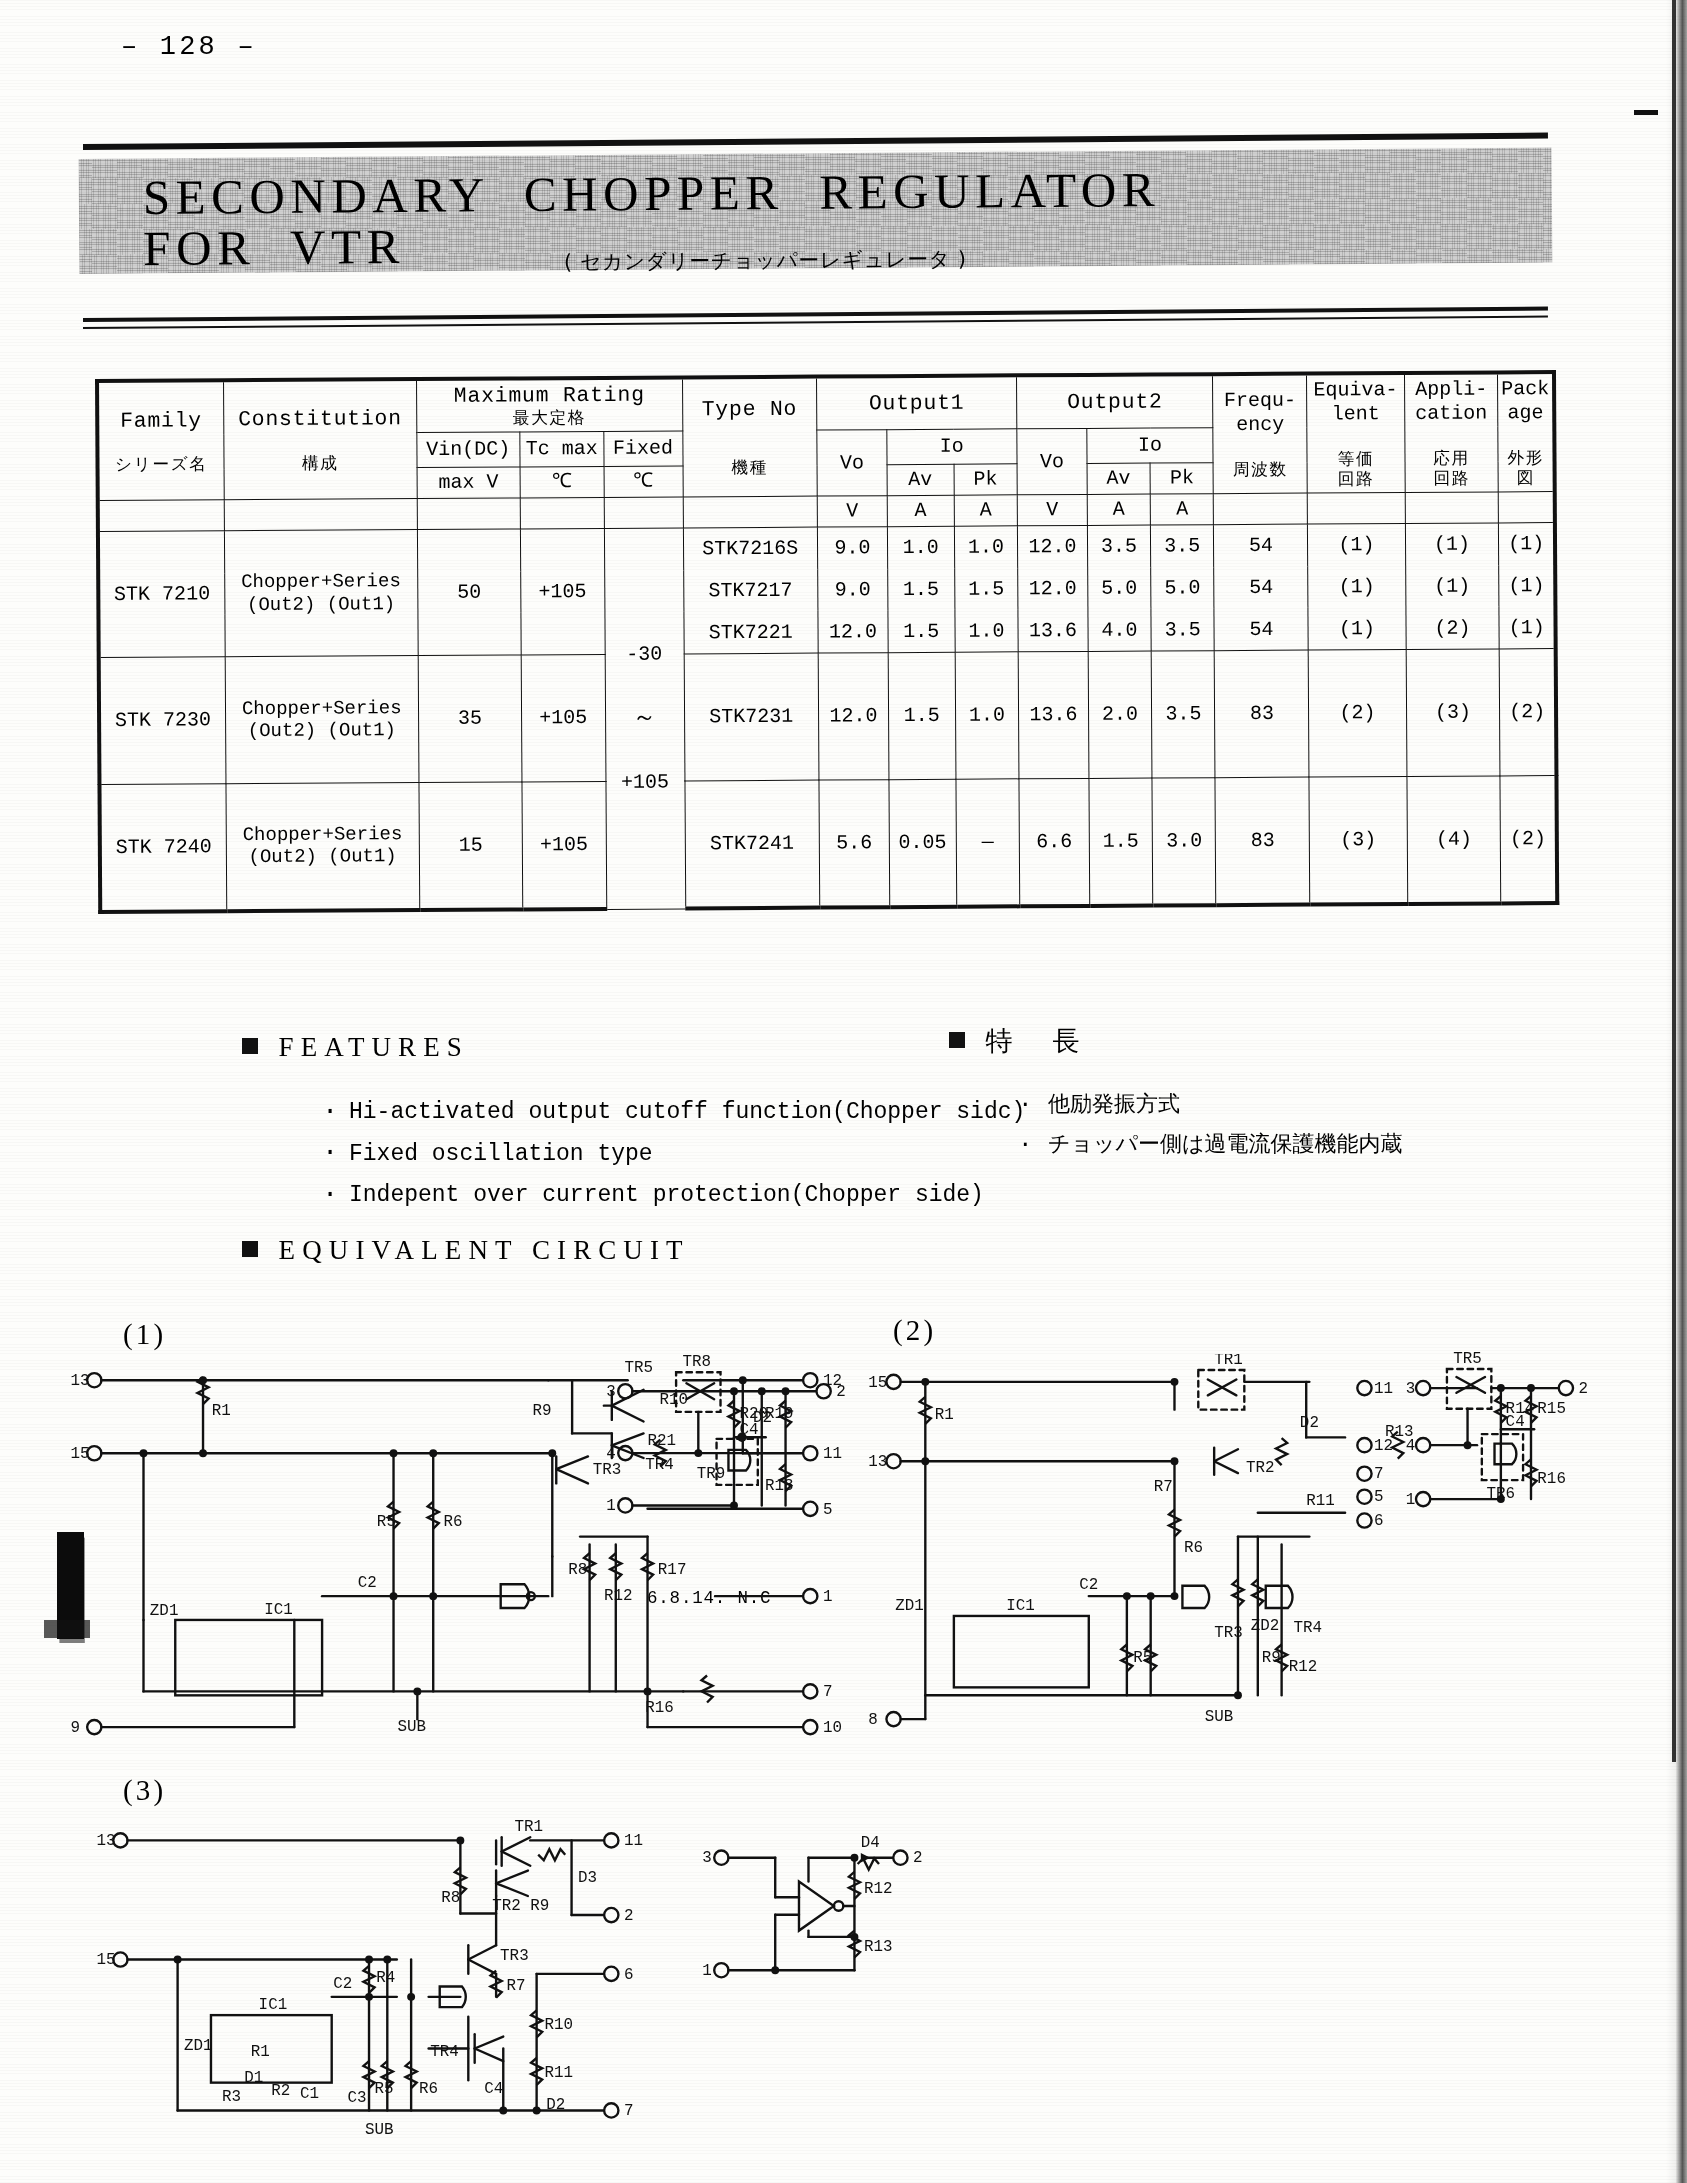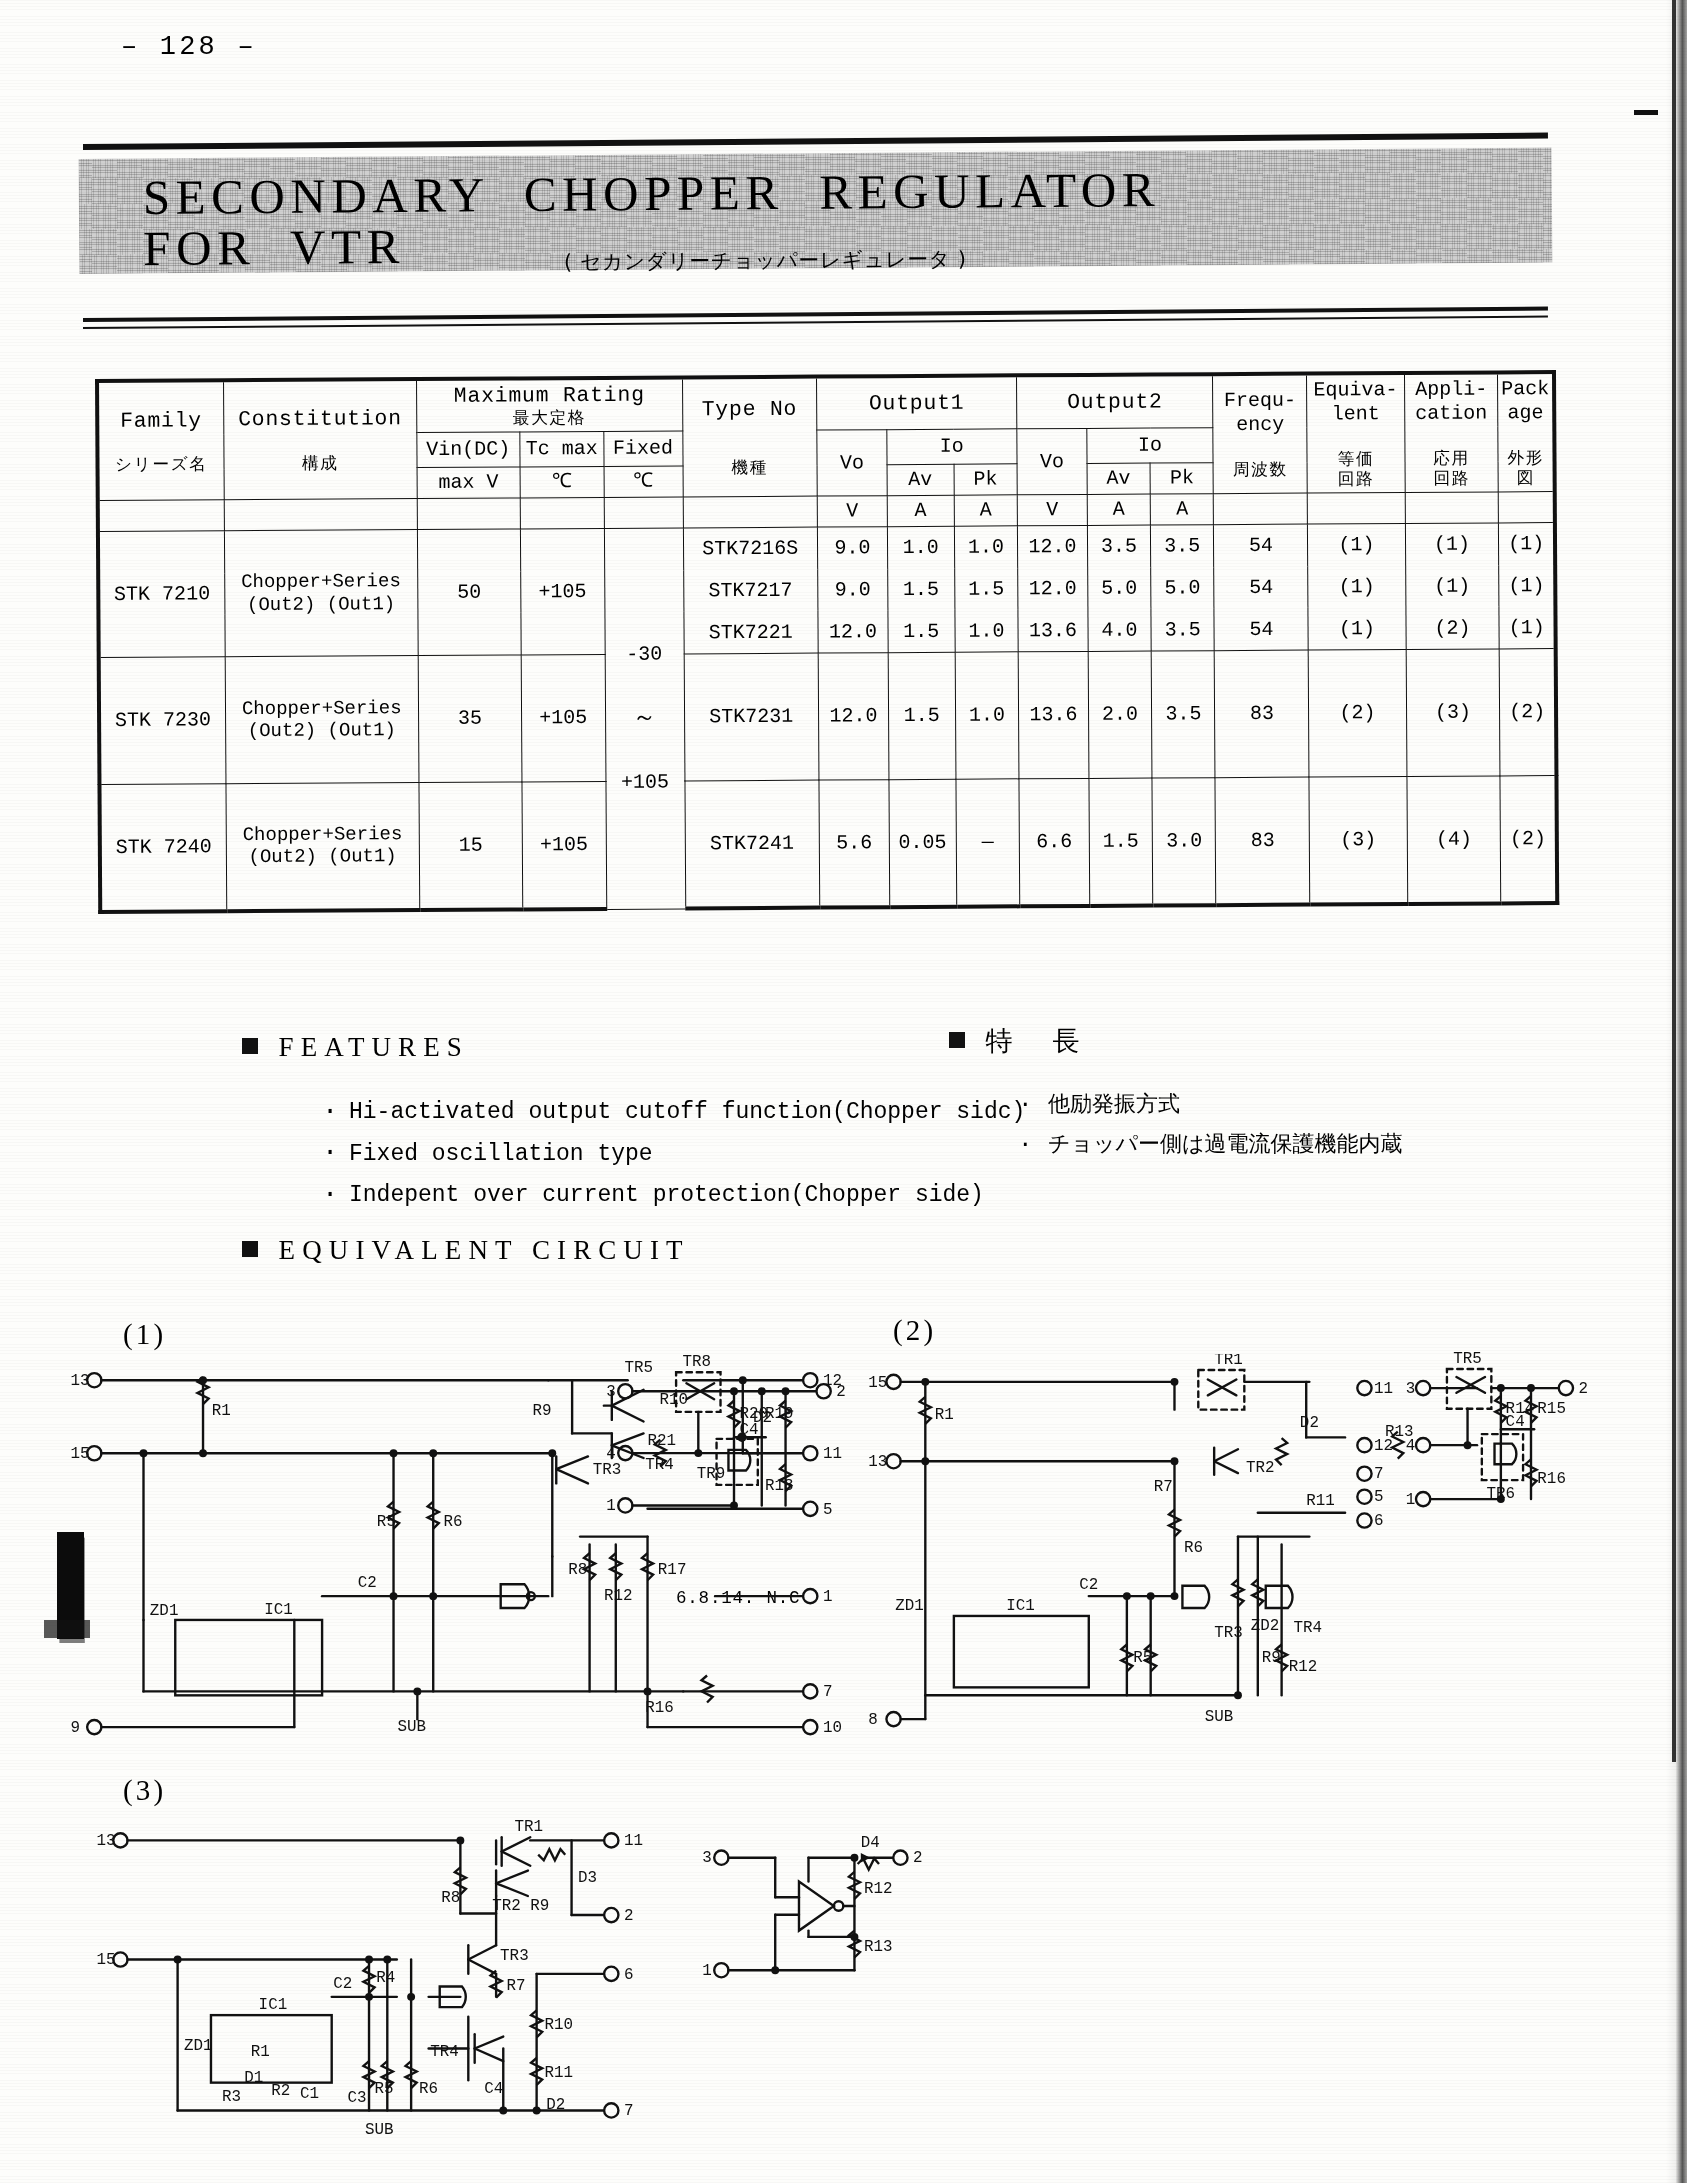--- a/index.html
+++ b/index.html
@@ -380,21 +380,21 @@
 </ul>
 
 <div class="sec" style="left:242px;top:1235px">
   <span class="sq"></span><span>EQUIVALENT  CIRCUIT</span>
 </div>
 
 <div class="ckt-label" style="left:123px;top:1318px">(1)</div>
 <div class="ckt-label" style="left:893px;top:1314px">(2)</div>
 <div class="ckt-label" style="left:123px;top:1774px">(3)</div>
 
-<div class="note" style="left:676px;top:1588px">6.8.14. N.C</div>
+<div class="note" style="left:647px;top:1588px">6.8.14. N.C</div>
 
 <div class="ckt" style="left:56px;top:1358px">
 <svg width="810" height="381" viewBox="0 0 1020 480">
   <g stroke="#111" stroke-width="3" fill="none" stroke-linecap="round">
 
     <circle cx="48" cy="28" r="9" stroke-width="3"></circle>
     <line x1="57" y1="28" x2="620" y2="28"></line>
     <line x1="620" y1="28" x2="720" y2="28"></line>
 
     <circle cx="48" cy="120" r="9"></circle>

